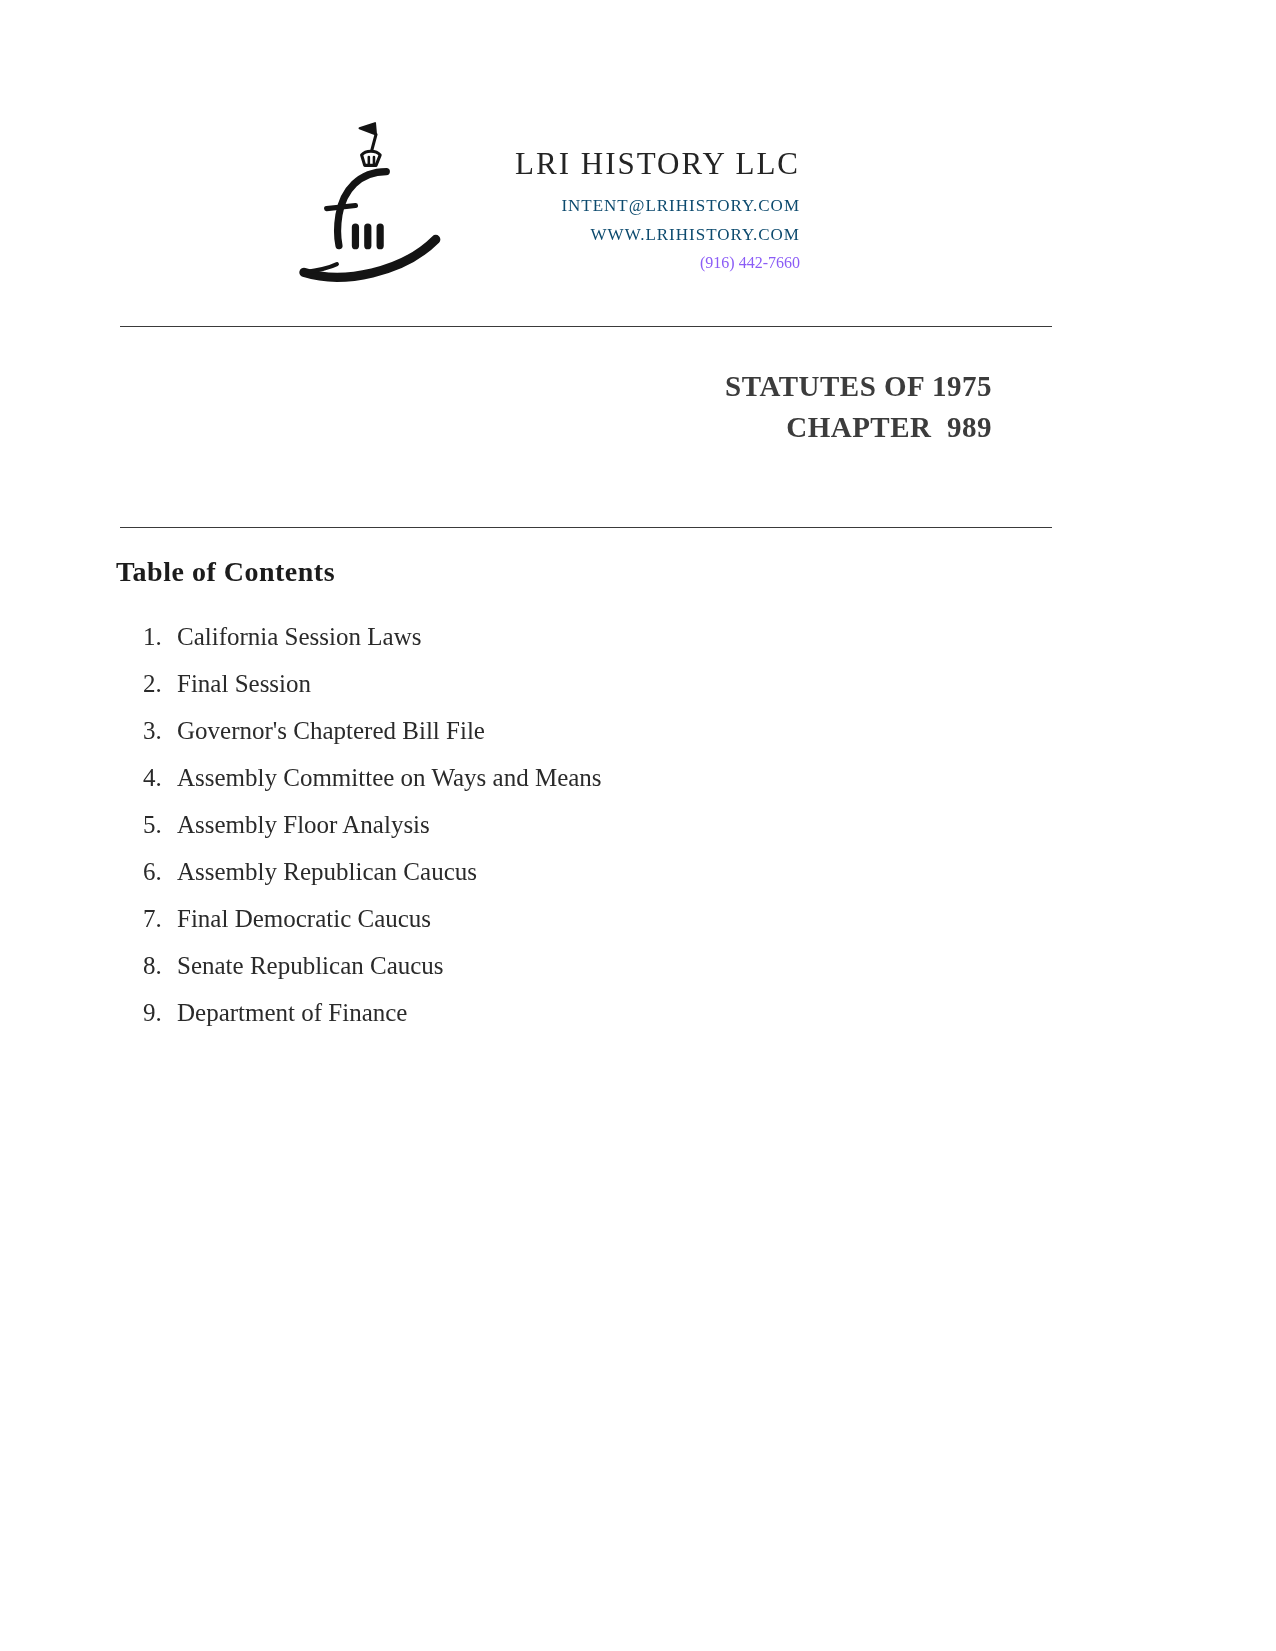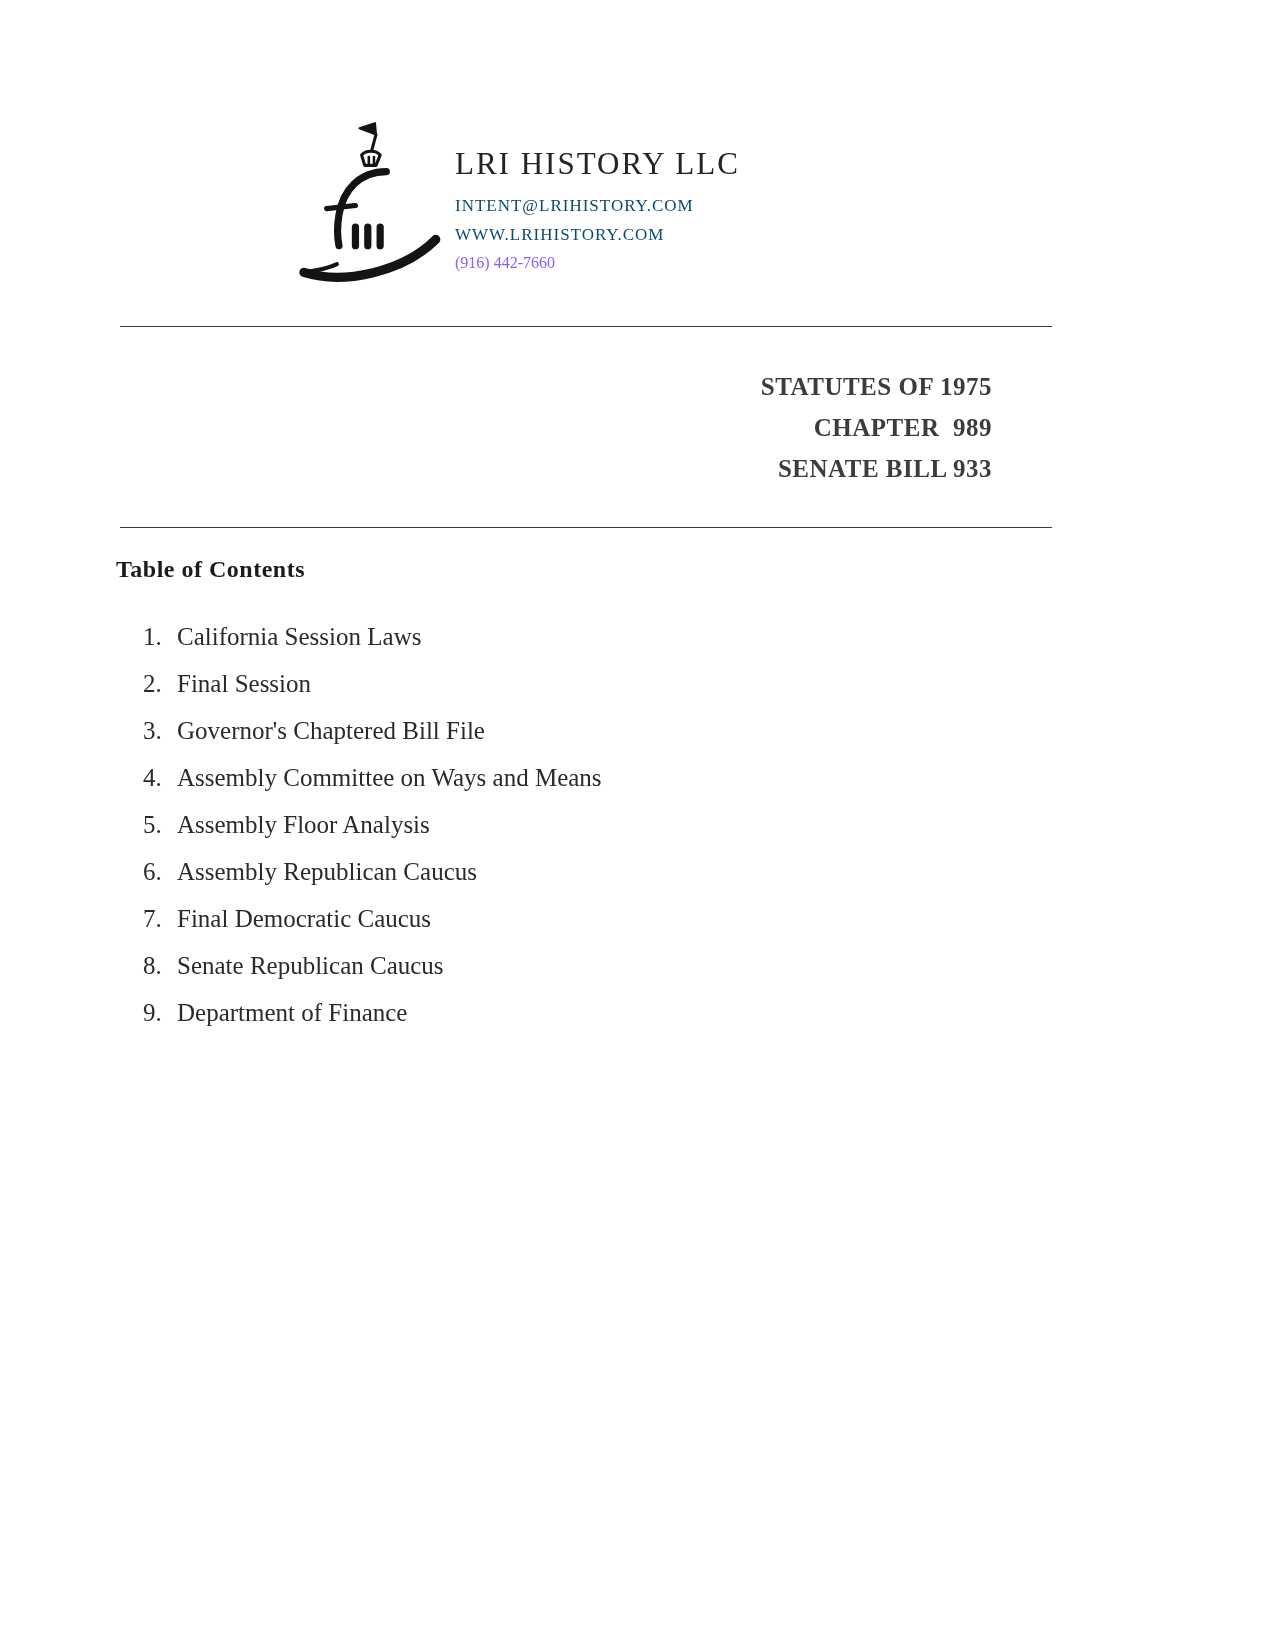--- a/index.html
+++ b/index.html
@@ -26,22 +26,23 @@
     left: 295px;
     display: flex;
     align-items: flex-start;
   }
   .logo-wrap {
     width: 160px;
     height: 175px;
     flex: 0 0 auto;
   }
   .company-block {
+    margin-left: 45px;
     margin-top: 28px;
-    text-align: left;
+    text-align: right;
     min-width: 300px;
     font-family: Liberation Serif, serif;
   }
   .company-name {
     font-size: 31px;
     letter-spacing: 2px;
     color: #242424;
     margin-bottom: 14px;
     white-space: nowrap;
   }
@@ -69,35 +70,35 @@
   .rule-1 { top: 326px; }
   .rule-2 { top: 527px; }
 
   
   .statutes-block {
     position: absolute;
     top: 366px;
     right: 284px;
     text-align: right;
     font-weight: bold;
-    font-size: 25px;
+    font-size: 29px;
     line-height: 41px;
     color: #3c3c3c;
     letter-spacing: 0.5px;
   }
   .statutes-line {
     white-space: pre-wrap;
   }
 
   
   .toc-heading {
     position: absolute;
     top: 556px;
     left: 116px;
-    font-size: 24px;
+    font-size: 28px;
     font-weight: bold;
     color: #1c1c1c;
     letter-spacing: 0.5px;
   }
   .toc-list {
     position: absolute;
     top: 624px;
     left: 143px;
   }
   .toc-item {
@@ -151,21 +152,20 @@
       <div class="company-website">WWW.LRIHISTORY.COM</div>
       <div class="company-phone">(916) 442-7660</div>
     </div>
   </div>
 
   <div class="rule rule-1"></div>
 
   <div class="statutes-block">
     <div class="statutes-line">STATUTES OF 1975</div>
     <div class="statutes-line">CHAPTER  989</div>
-    <div class="statutes-line">SENATE BILL 933</div>
   </div>
 
   <div class="rule rule-2"></div>
 
   <div class="toc-heading">Table of Contents</div>
 
   <div class="toc-list">
     <div class="toc-item">
       <span class="toc-num">1.</span>
       <span class="toc-label">California Session Laws</span>

